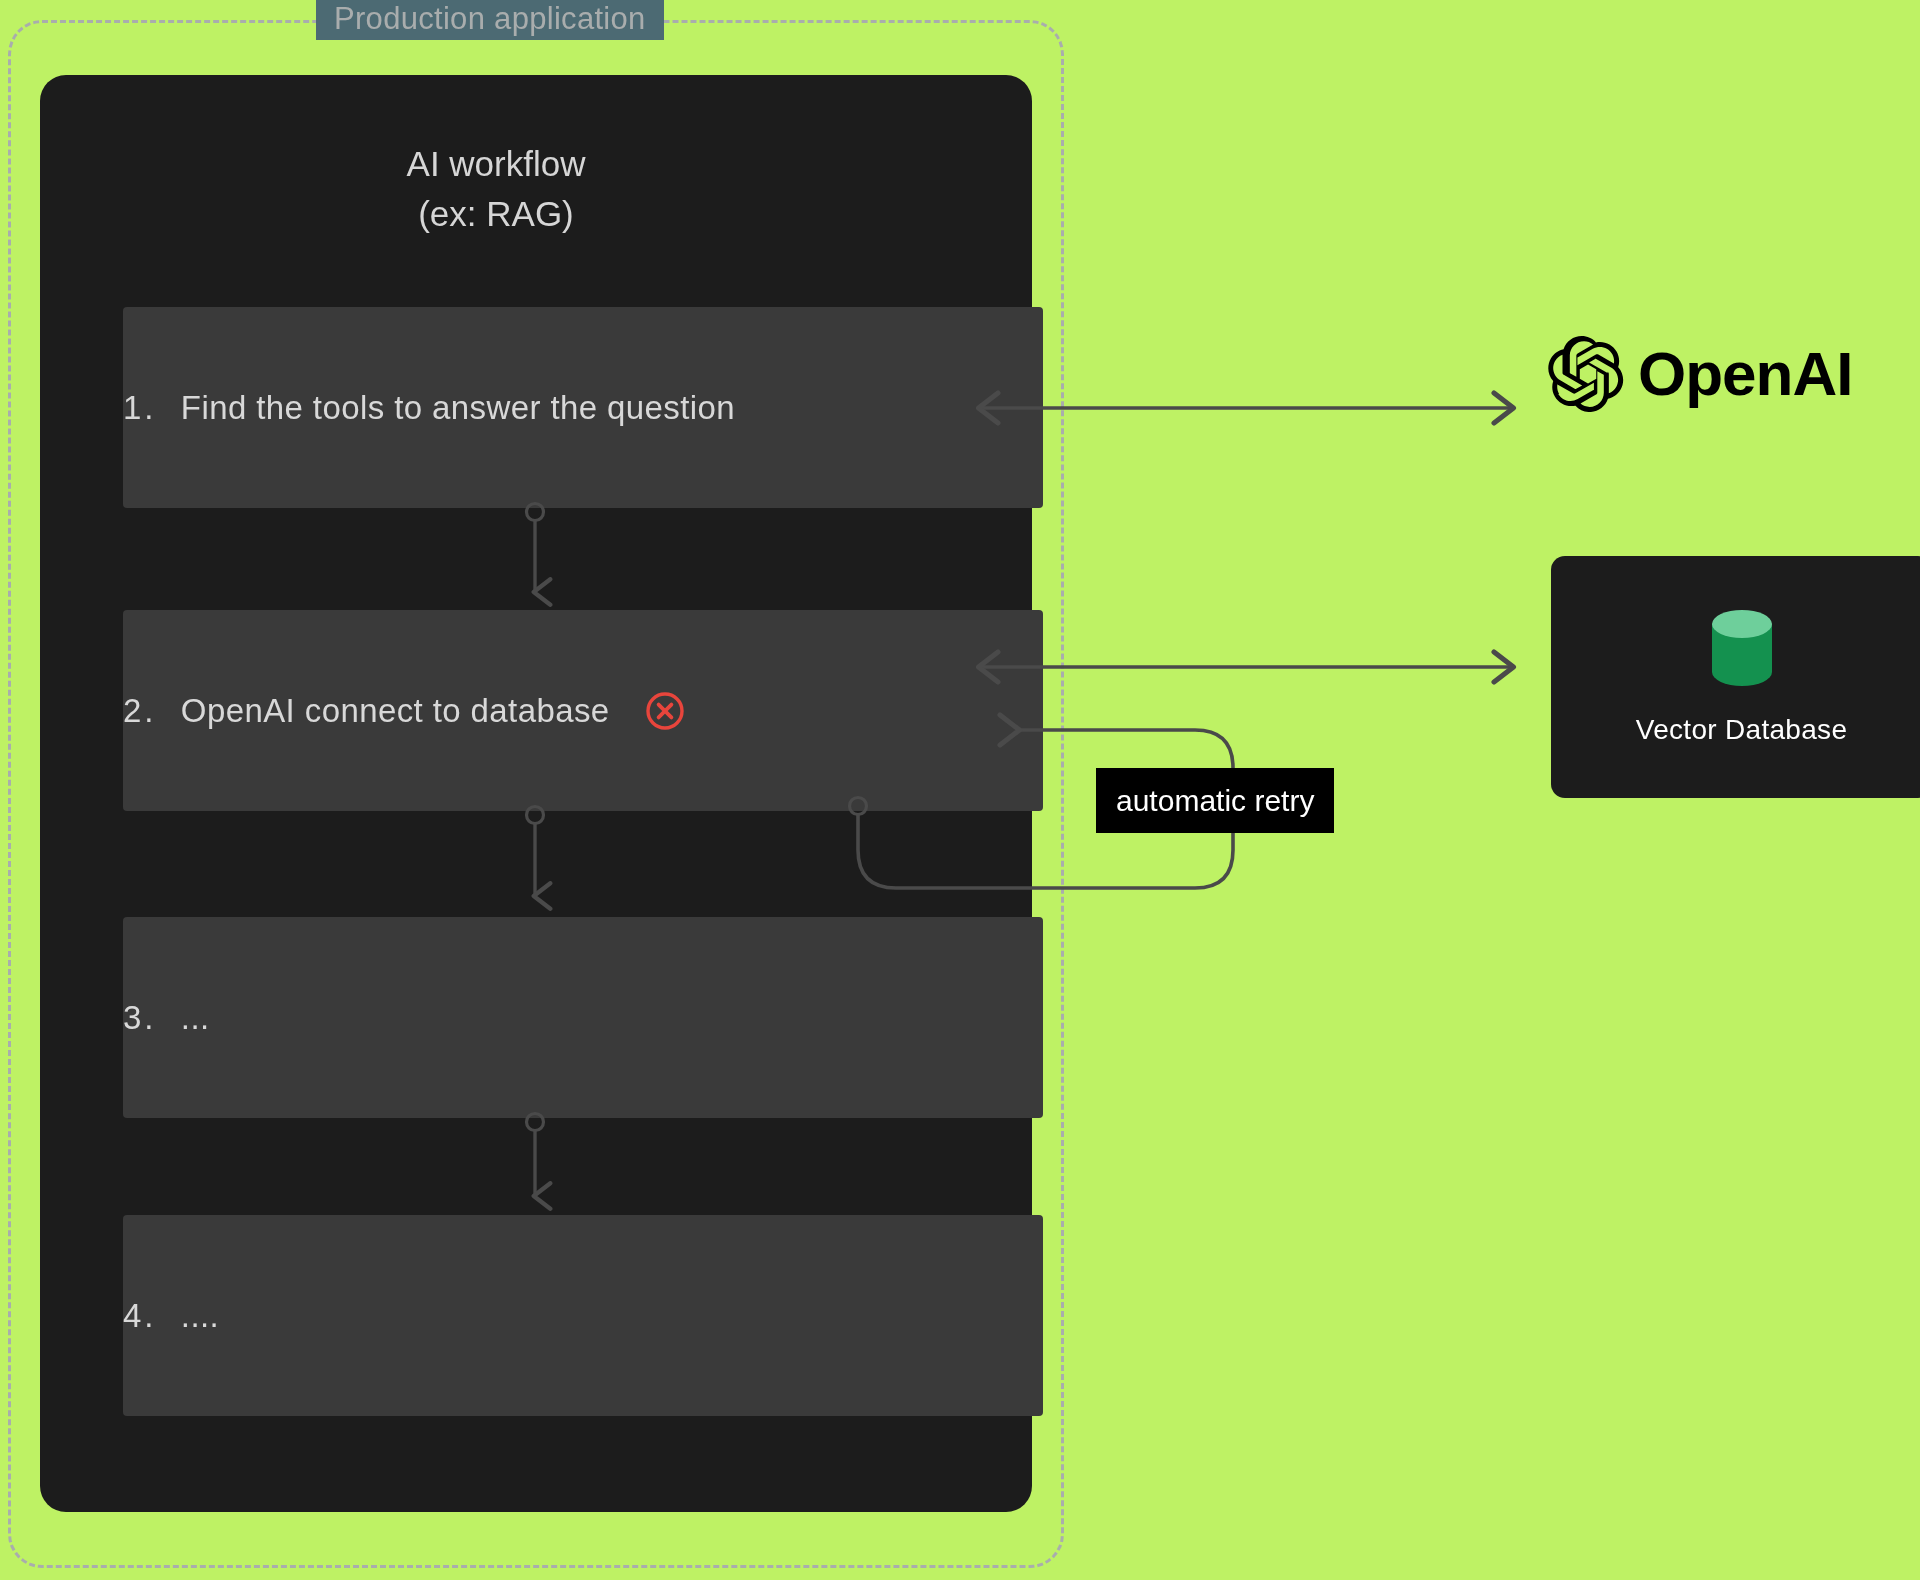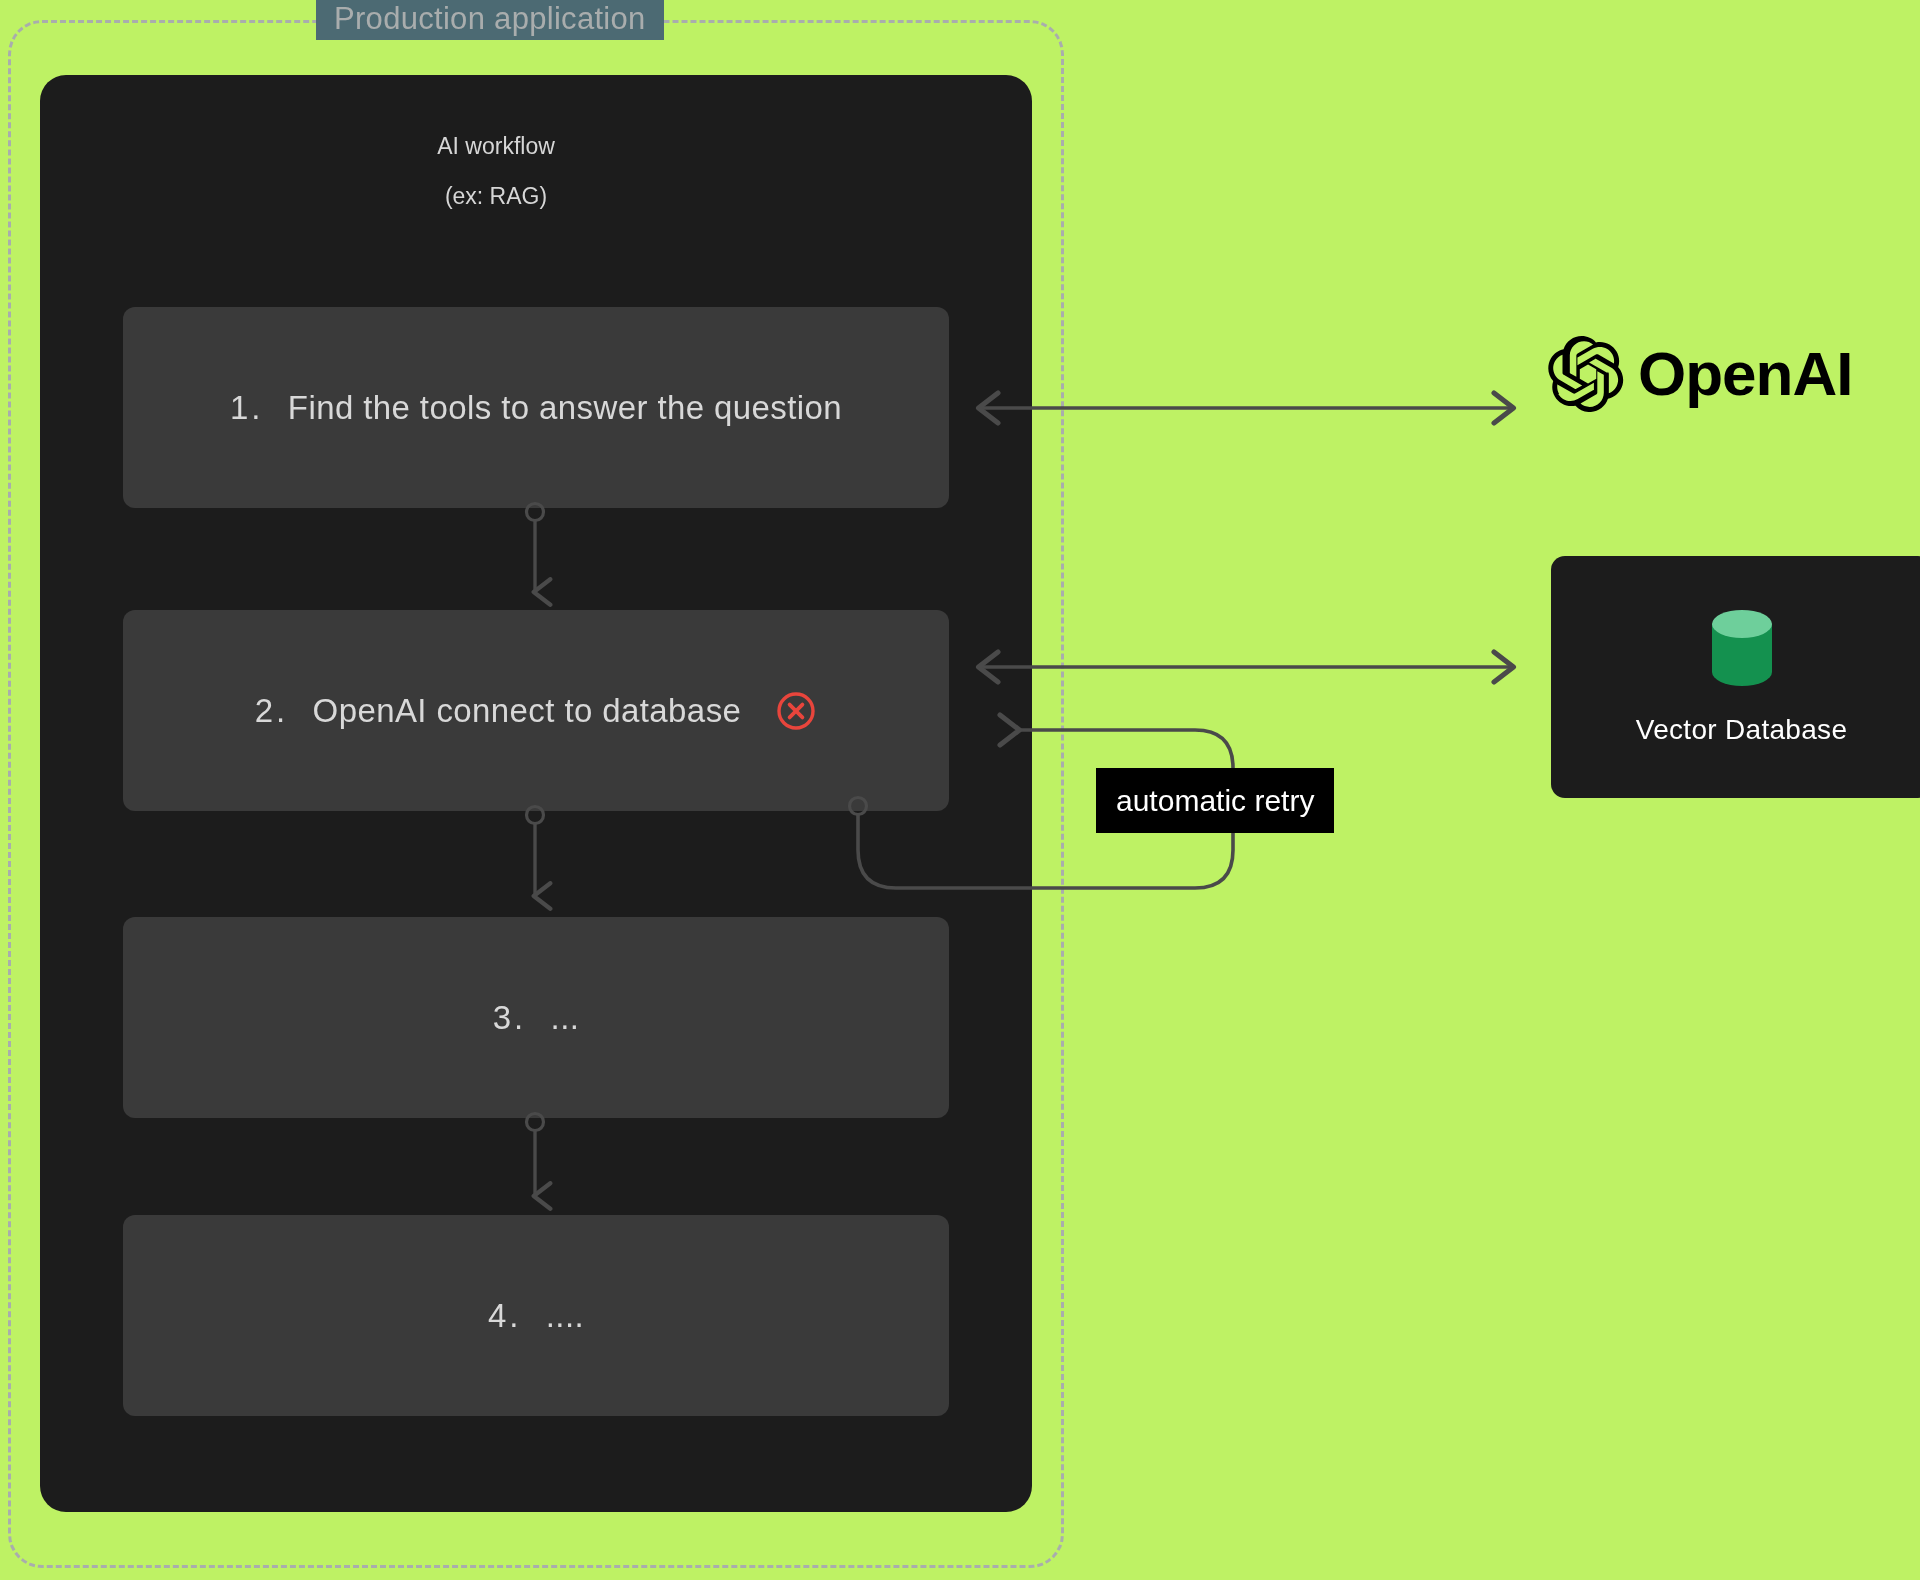--- a/index.html
+++ b/index.html
@@ -48,39 +48,38 @@
     left: 40px;
     top: 75px;
     width: 992px;
     height: 1437px;
     background: #1c1c1c;
     border-radius: 26px;
   }
   .workflow-title {
     position: absolute;
     left: 0;
-    top: 46px;
+    top: 64px;
     width: 912px;
     text-align: center;
     color: #d6d6d6;
-    font-size: 23px;
+    font-size: 35px;
     line-height: 50px;
     white-space: pre-line;
   }
 
   
   .step-box {
     position: absolute;
     left: 123px;
-    width: 826px;
+    width: 920px;
     background: #3a3a3a;
-    border-radius: 12px;
-    display: flex;
-    align-items: center;
-    justify-content: center;
+    border-radius: 4px;
+    display: flex;
+    align-items: center;
   }
   .step-1 { top: 307px; height: 201px; }
   .step-2 { top: 610px; height: 201px; }
   .step-3 { top: 917px; height: 201px; }
   .step-4 { top: 1215px; height: 201px; }
 
   .step-label {
     color: #d8d8d8;
     font-size: 33px;
     letter-spacing: 0.4px;

